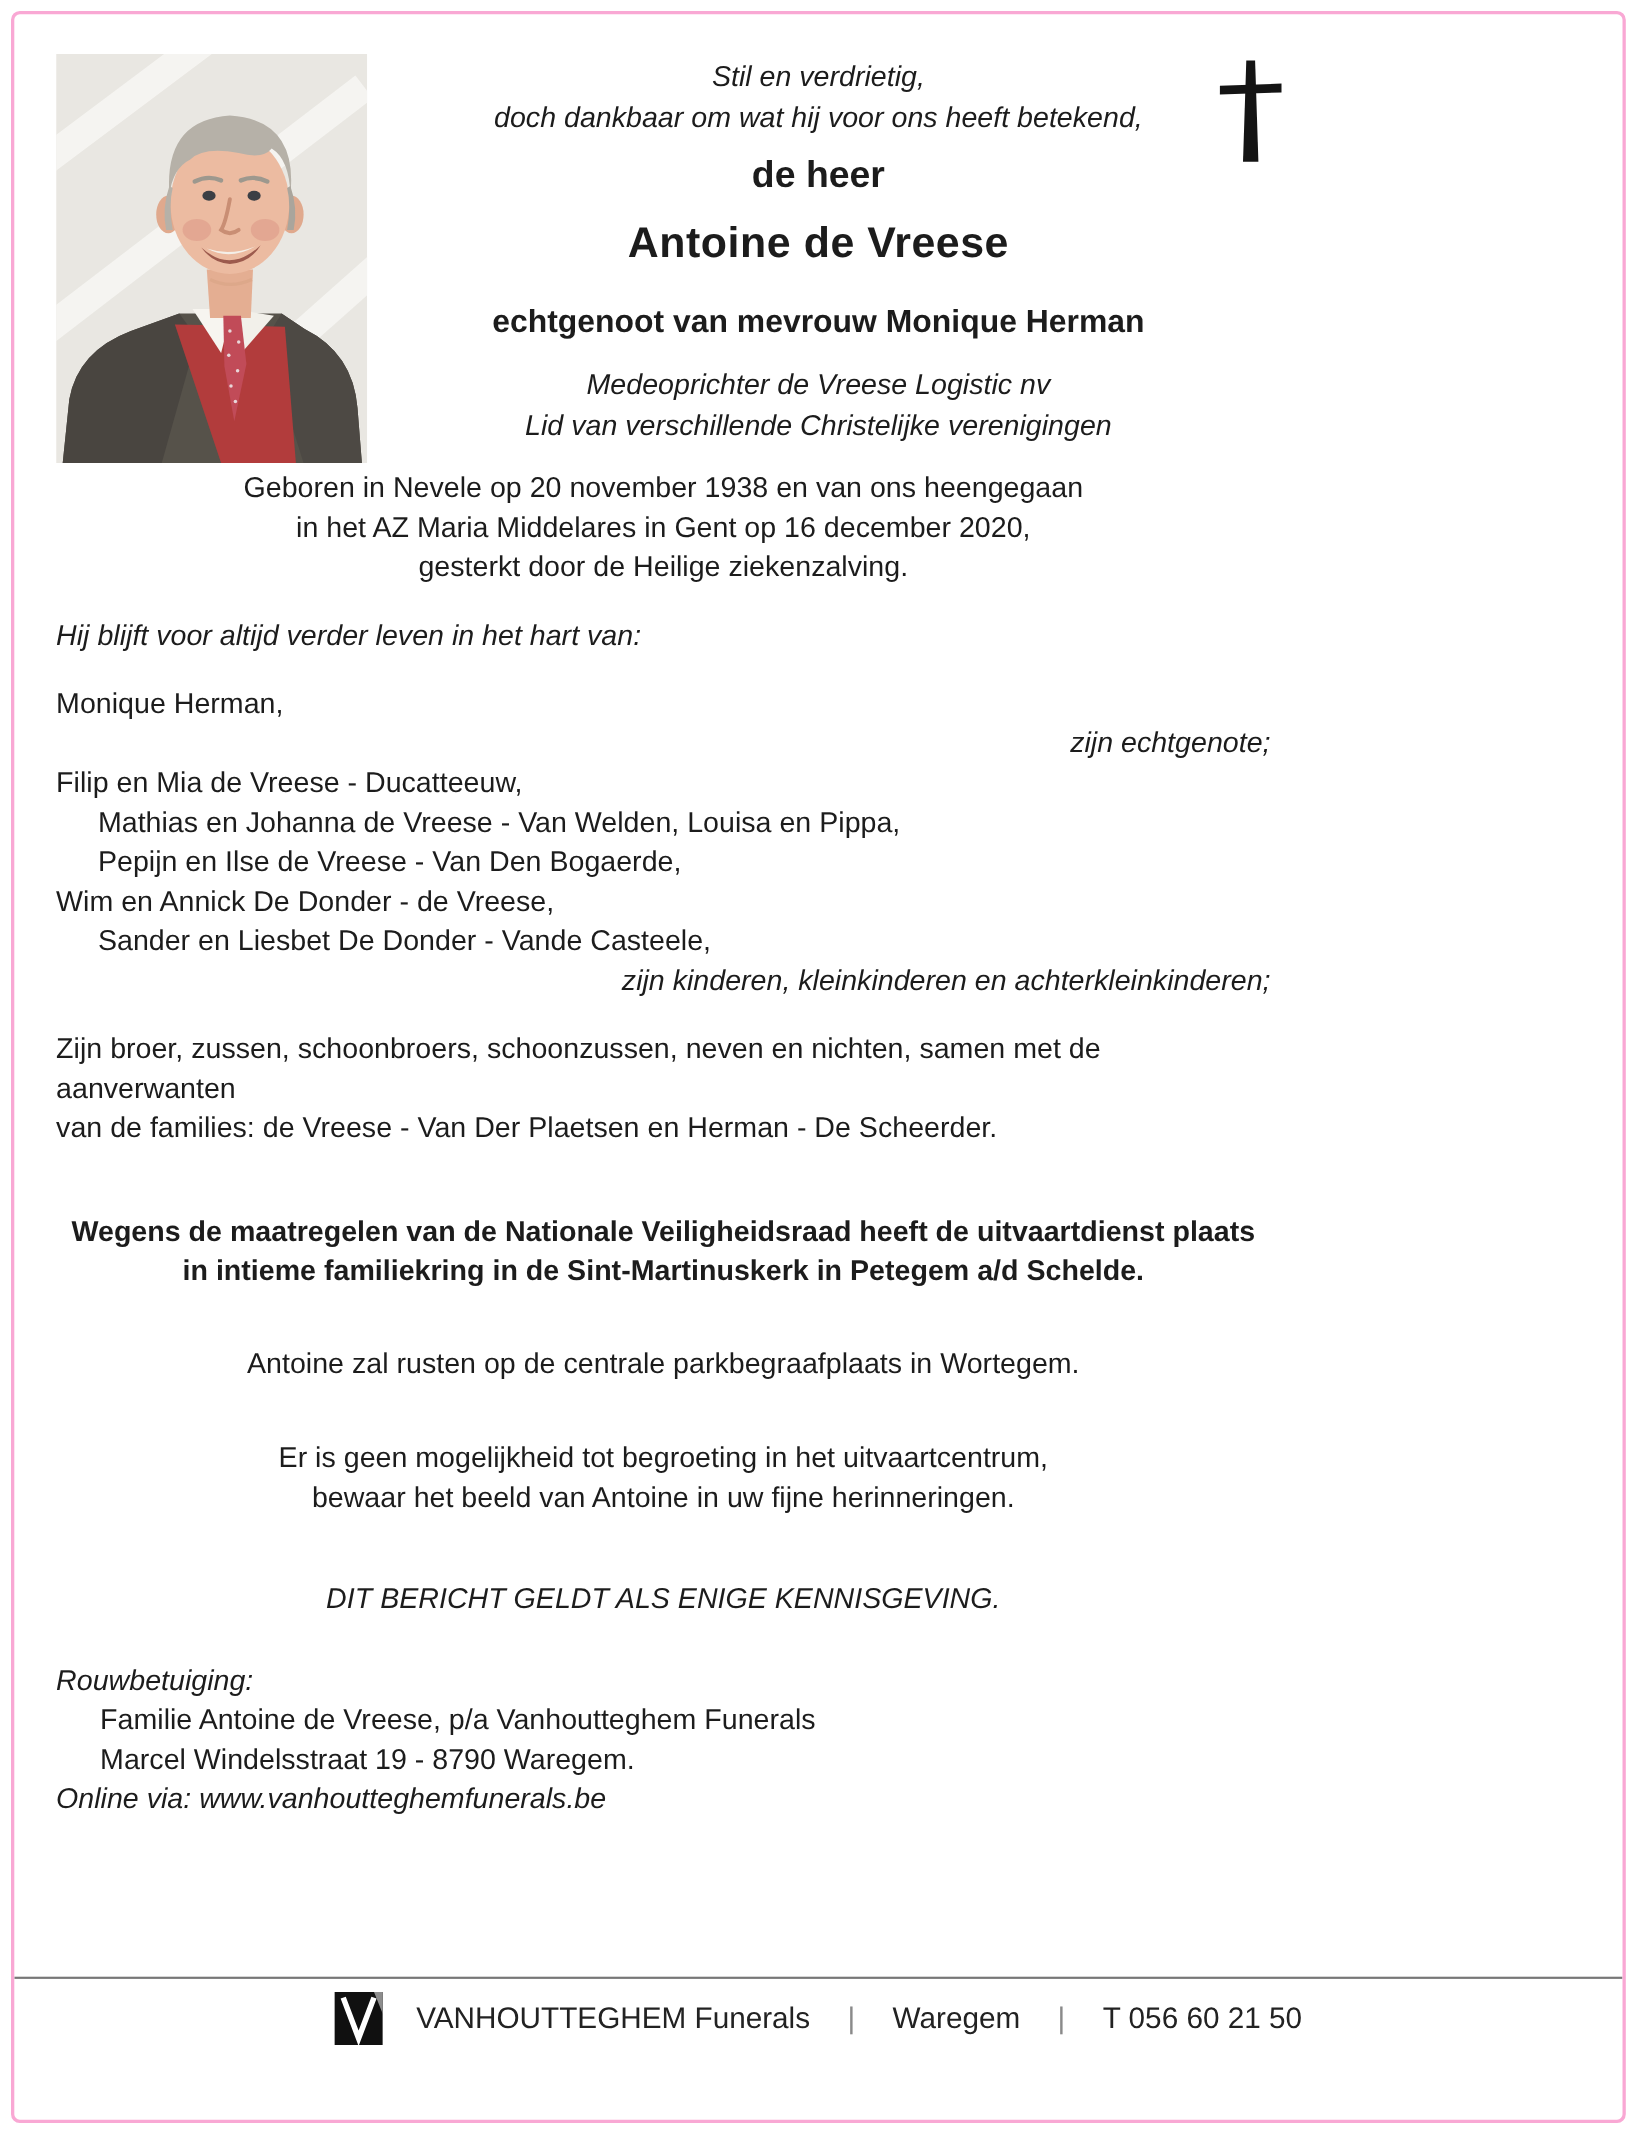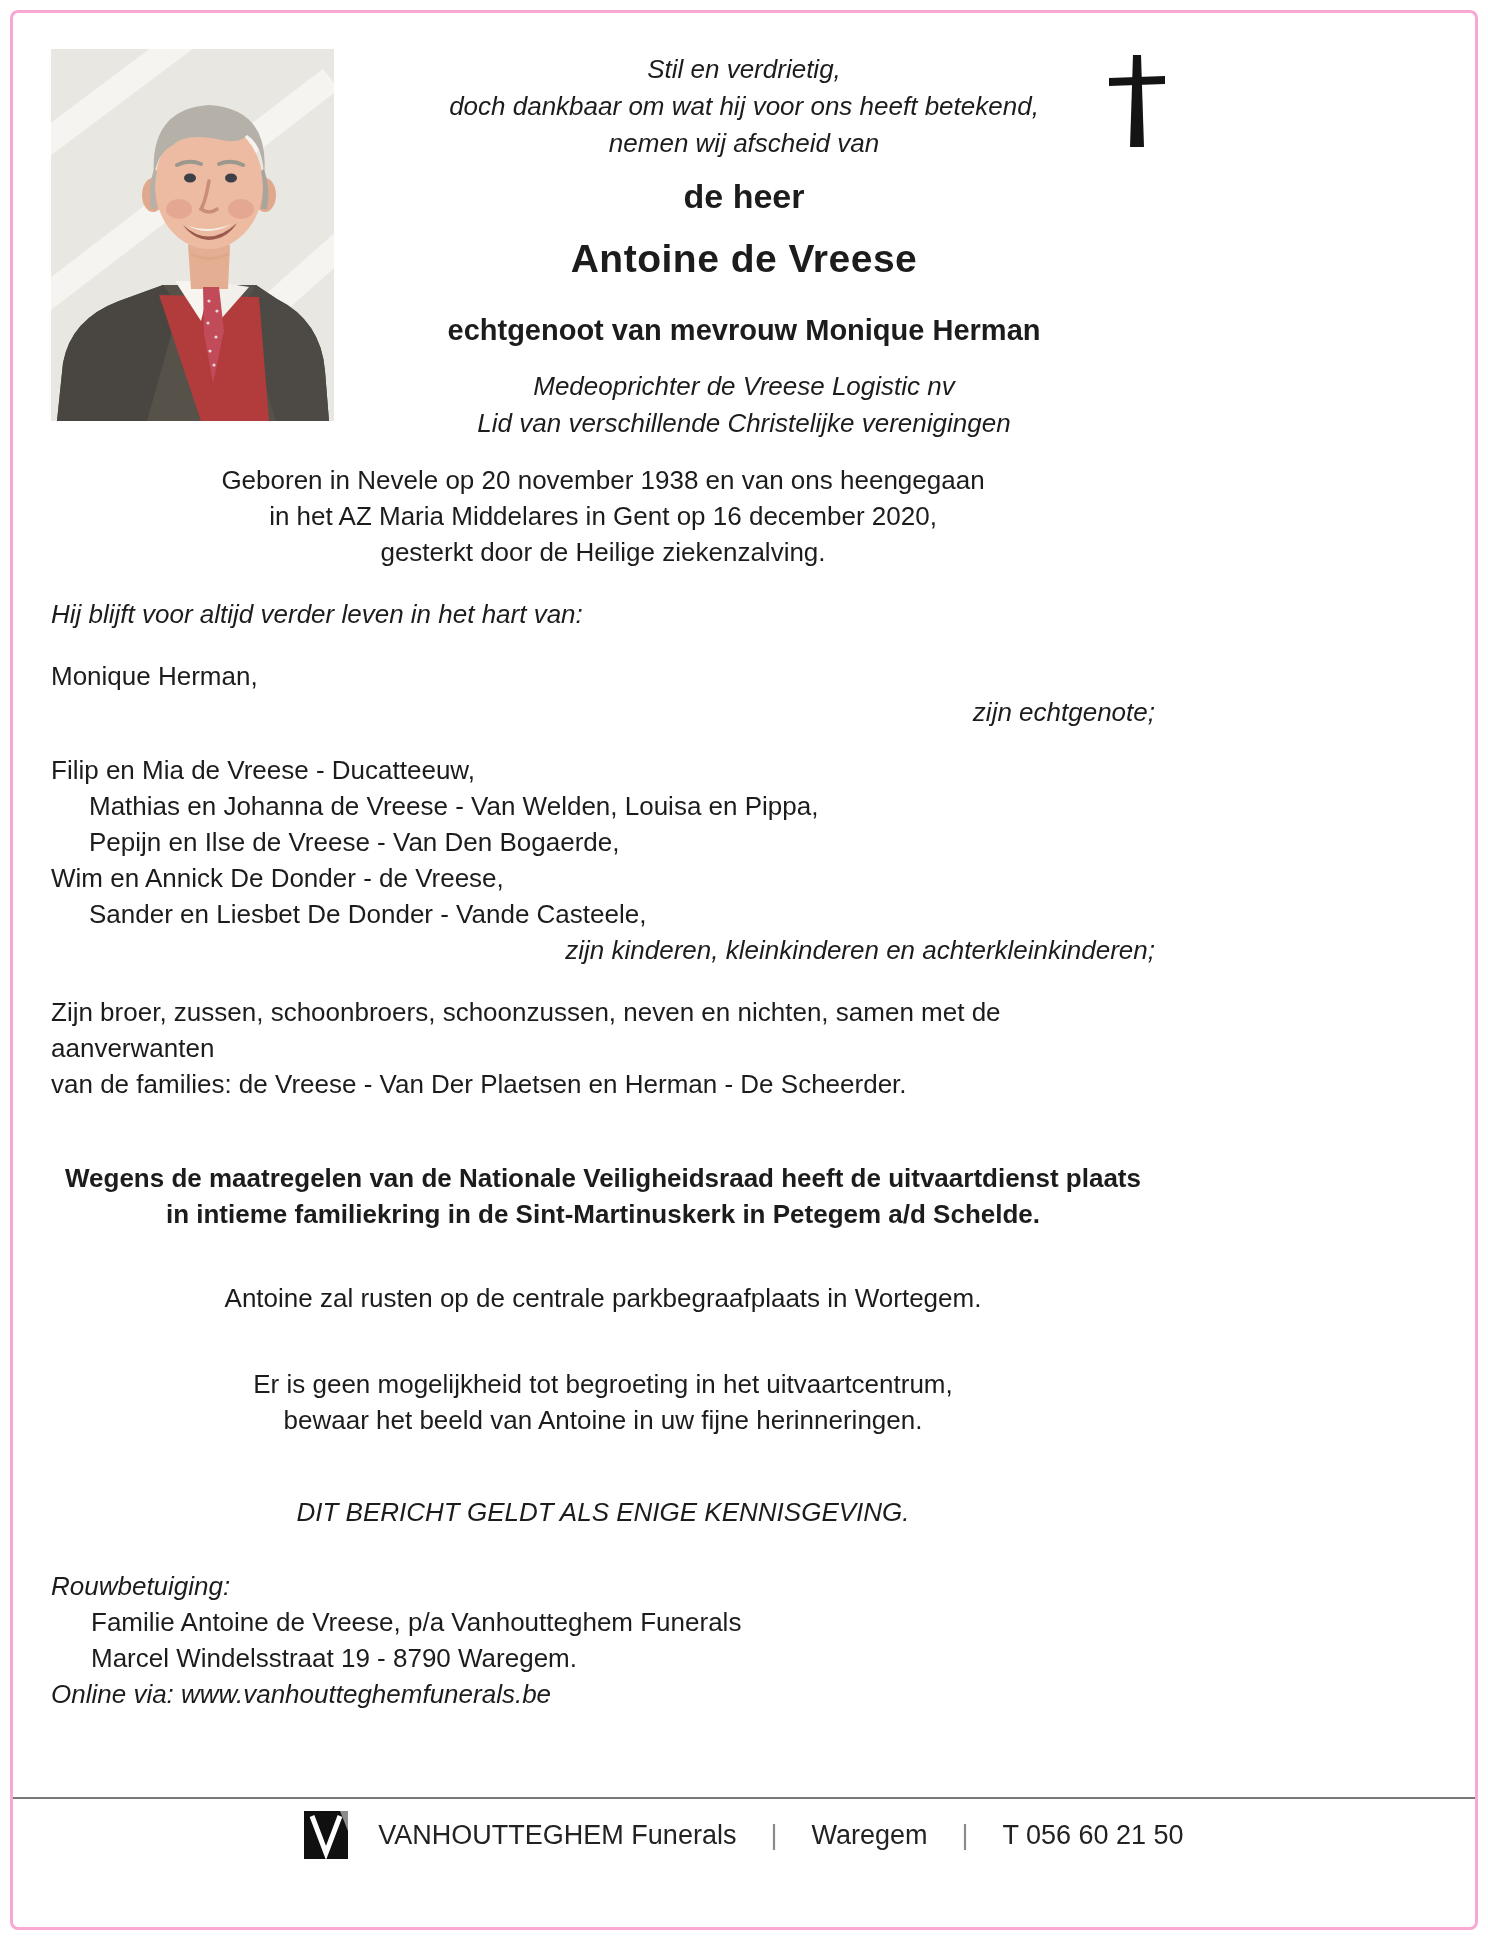--- a/index.html
+++ b/index.html
@@ -20,21 +20,21 @@
   .spouse-line{margin-top:20px;font-size:29px;font-weight:bold;line-height:40px;}
   .title-line{font-size:26px;line-height:37px;font-style:italic;}
   .titles{margin-top:18px;}
 
   
   .body-col{margin-left:38px;width:1104px;font-size:26px;line-height:36px;}
   .born{margin-top:20px;text-align:center;}
   .memory{margin-top:26px;font-style:italic;}
   .widow{margin-top:26px;}
   .role-right{text-align:right;font-style:italic;}
-  .family{margin-top:22px;}
+  .family{}
   .indent{padding-left:38px;}
   .relatives{margin-top:26px;}
   .covid{margin-top:58px;text-align:center;font-weight:bold;}
   .resting{margin-top:48px;text-align:center;}
   .greeting{margin-top:50px;text-align:center;}
   .notice{margin-top:56px;text-align:center;font-style:italic;}
   .rouw{margin-top:38px;font-style:italic;}
   .addr{padding-left:40px;}
   .online{font-style:italic;}
 
@@ -111,21 +111,20 @@
       <polygon points="28,2 36,2 39,94 25,94" fill="#141414"></polygon>
       <polygon points="4,25 60,23 60,31 4,33" fill="#141414"></polygon>
     </svg>
   </div>
 
   <div class="content">
 
     <div class="header-block">
       <div class="intro-line">Stil en verdrietig,</div>
       <div class="intro-line">doch dankbaar om wat hij voor ons heeft betekend,</div>
-      <div class="intro-line">nemen wij afscheid van</div>
 
       <div class="deceased-title">de heer</div>
       <div class="deceased-name">Antoine de Vreese</div>
       <div class="spouse-line">echtgenoot van mevrouw Monique Herman</div>
 
       <div class="titles">
         <div class="title-line">Medeoprichter de Vreese Logistic nv</div>
         <div class="title-line">Lid van verschillende Christelijke verenigingen</div>
       </div>
     </div>

